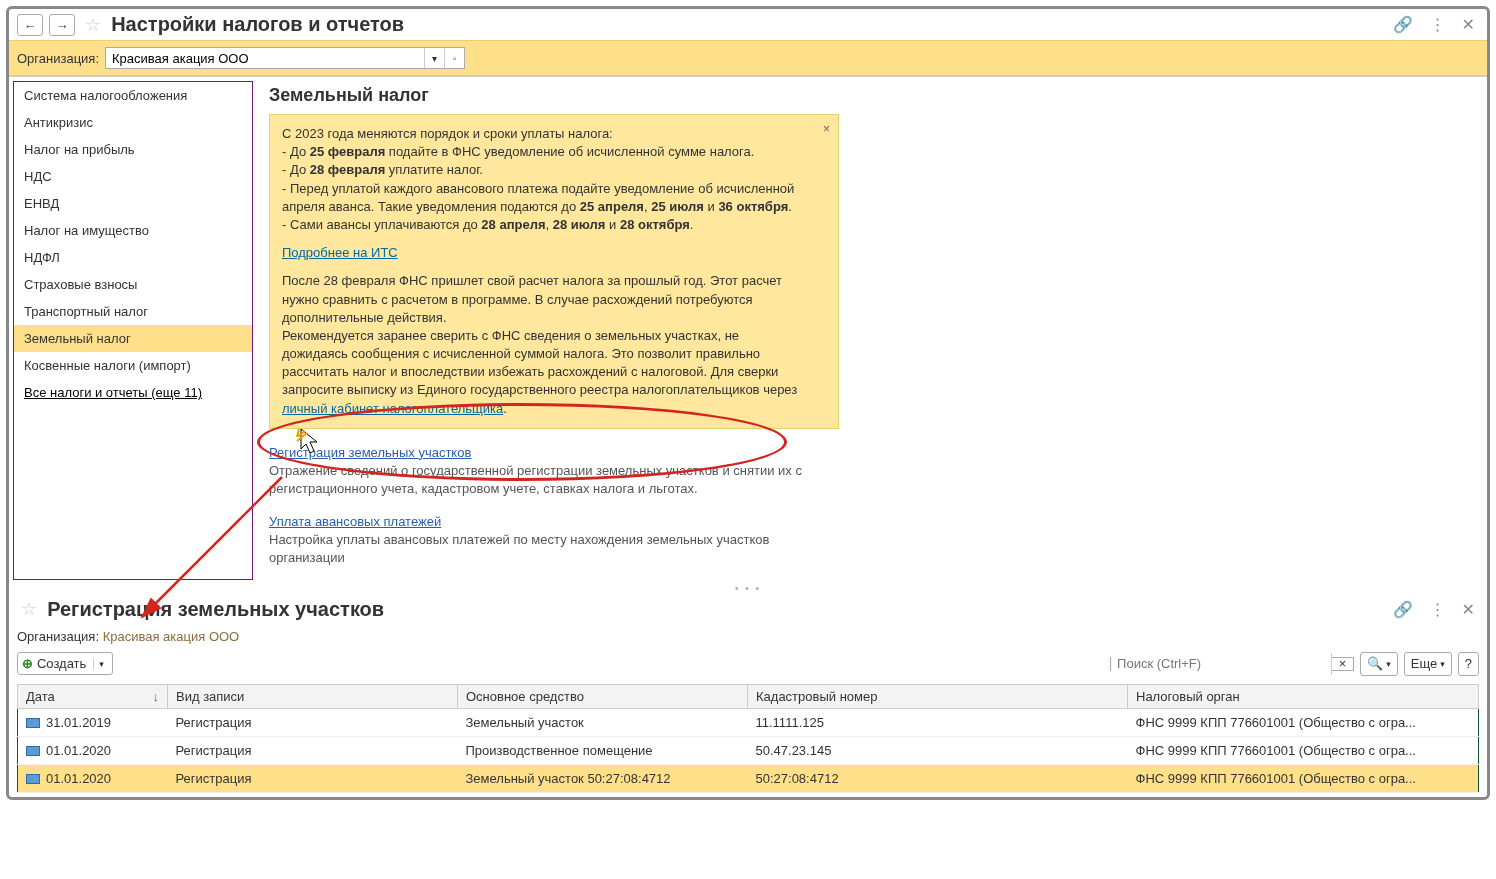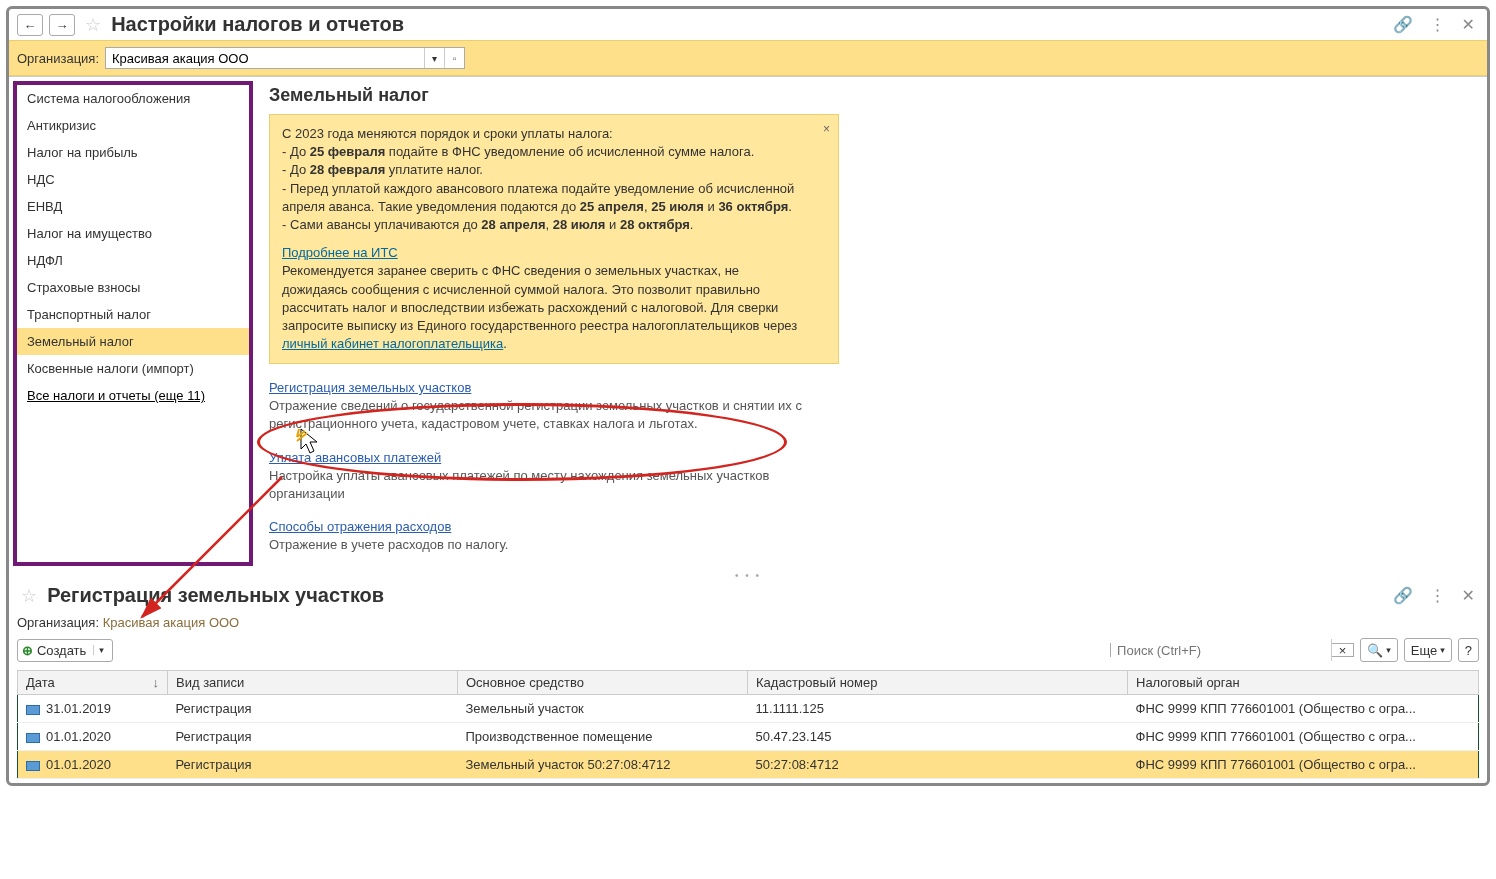--- a/index.html
+++ b/index.html
@@ -94,21 +94,21 @@
   justify-content: center;
   font-size: 10px;
   cursor: pointer;
 }
 .main-split {
   display: flex;
   border-top: 1px solid #ccc;
 }
 .sidebar {
   flex: 0 0 240px;
-  border: 4px solid #701a75;
+  border: 1px solid #701a75;
   margin: 4px;
 }
 .sidebar-item {
   padding: 6px 10px;
   cursor: pointer;
   font-size: 13px;
 }
 .sidebar-item.selected {
   background: #ffe08a;
 }
@@ -346,37 +346,34 @@
         <h2>Земельный налог</h2>
 
         <div class="notice">
           <span class="close">×</span>
           <div>С 2023 года меняются порядок и сроки уплаты налога:</div>
           <div><span> - До </span><b>25 февраля</b><span> подайте в ФНС уведомление об исчисленной сумме налога.</span></div>
           <div><span> - До </span><b>28 февраля</b><span> уплатите налог.</span></div>
           <div><span> - Перед уплатой каждого авансового платежа подайте уведомление об исчисленной апреля аванса. Такие уведомления подаются до </span><b>25 апреля</b><span>, </span><b>25 июля</b><span> и </span><b>36 октября</b><span>.</span></div>
           <div><span> - Сами авансы уплачиваются до </span><b>28 апреля</b><span>, </span><b>28 июля</b><span> и </span><b>28 октября</b><span>.</span></div>
           <div style="margin-top:10px"><a>Подробнее на ИТС</a></div>
+          <div style="margin-top:10px">После 28 февраля ФНС пришлет свой расчет налога за прошлый год. Этот расчет нужно сравнить с расчетом в программе. В случае расхождений потребуются дополнительные действия.</div>
           <div><span>Рекомендуется заранее сверить с ФНС сведения о земельных участках, не дожидаясь сообщения с исчисленной суммой налога. Это позволит правильно рассчитать налог и впоследствии избежать расхождений с налоговой. Для сверки запросите выписку из Единого государственного реестра налогоплательщиков через </span><a>личный кабинет налогоплательщика</a><span>.</span></div>
         </div>
 
         <div class="link-block">
           <a class="primary-link">Регистрация земельных участков</a>
           <div class="desc">Отражение сведений о государственной регистрации земельных участков и снятии их с регистрационного учета, кадастровом учете, ставках налога и льготах.</div>
         </div>
 
         <div class="link-block">
           <a class="primary-link">Уплата авансовых платежей</a>
           <div class="desc">Настройка уплаты авансовых платежей по месту нахождения земельных участков организации</div>
         </div>
 
-        <div class="link-block">
-          <a class="primary-link">Способы отражения расходов</a>
-          <div class="desc">Отражение в учете расходов по налогу.</div>
-        </div>
 
         <div class="highlight-circle"></div>
         <div class="cursor-overlay">
           <svg width="30" height="30">
             <polygon points="6,2 6,22 11,17 15,26 19,24 15,15 22,15" fill="#fff" stroke="#000" stroke-width="1"></polygon>
             <path d="M2,10 L10,4 M2,14 L12,6 M4,2 L2,10" stroke="#e8a200" stroke-width="2"></path>
           </svg>
         </div>
 
         <svg class="arrow-svg" style="left:-135px; top:390px;" width="180" height="160">

